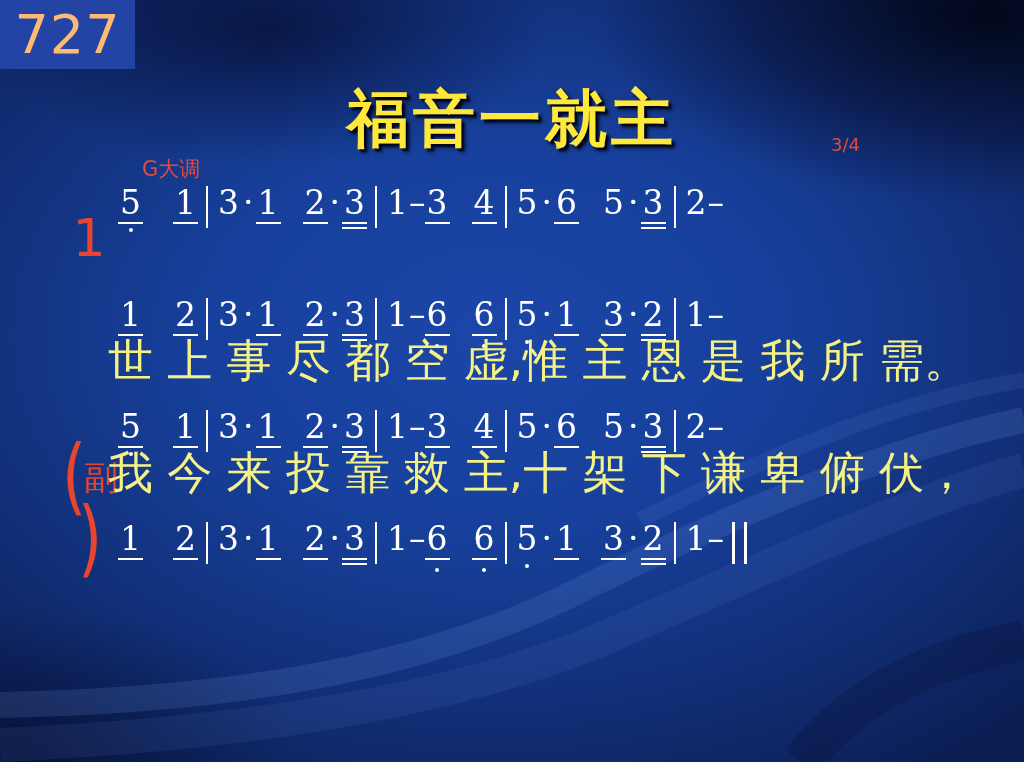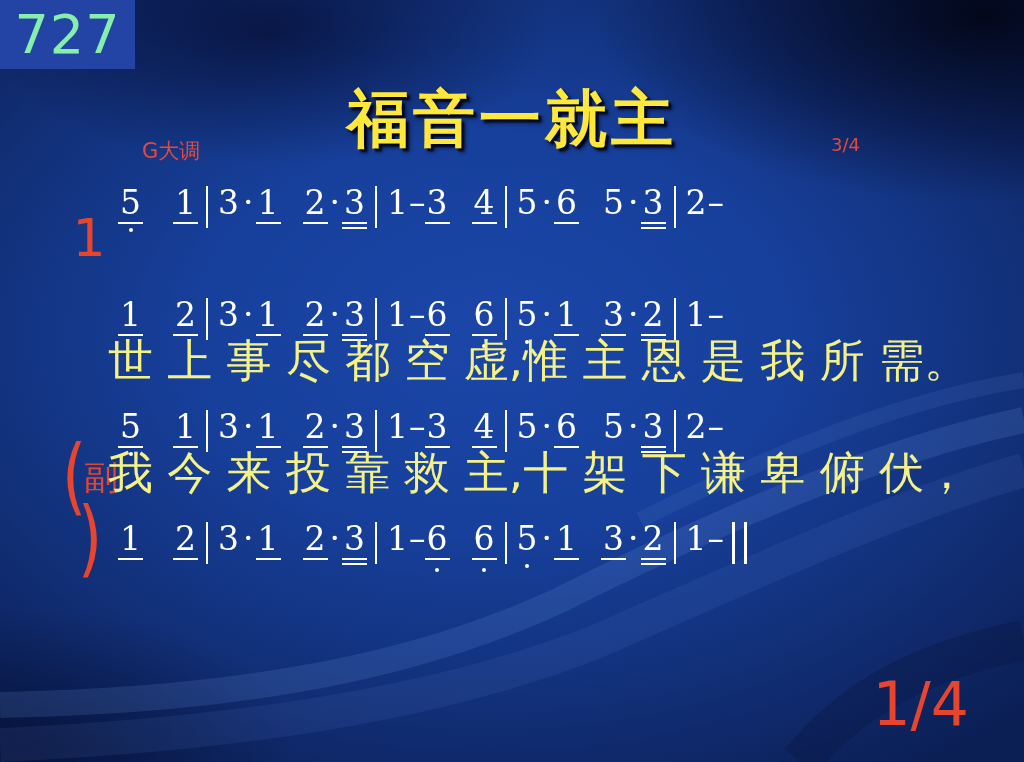--- a/index.html
+++ b/index.html
@@ -39,21 +39,21 @@
     left: 0;
     top: 0;
     width: 135px;
     height: 69px;
     background: #2343a5;
     display: flex;
     align-items: center;
     justify-content: center;
   }
   .number-badge .num {
-    color: #86efac;
+    color: #fdba74;
     font-size: 54px;
     line-height: 1;
     letter-spacing: 1px;
     font-family: "DejaVu Sans", "Liberation Sans", sans-serif;
   }
 
   
   .title {
     position: absolute;
     left: 0;
@@ -65,21 +65,21 @@
     line-height: 1;
     letter-spacing: 4px;
     font-weight: bold;
     text-shadow: 3px 3px 2px rgba(0,0,20,0.85), 4px 4px 4px rgba(0,0,0,0.45);
     font-family: "DejaVu Sans", "Liberation Sans", sans-serif;
   }
 
   .key-label {
     position: absolute;
     left: 142px;
-    top: 141px;
+    top: 159px;
     color: #e5493b;
     font-size: 21px;
     line-height: 1;
   }
   .time-sig {
     position: absolute;
     left: 831px;
     top: 136px;
     color: #e5493b;
     font-size: 18px;
@@ -370,15 +370,14 @@
           <span class="note u2"><span class="glyph">2</span></span>
         <span class="barline"></span>
         <span class="note"><span class="glyph">1</span></span>
           <span class="dash">–</span>
         <span class="barline final"></span>
       </div>
     </div>
 
   </div>
 
-  <div class="page-indicator">1/4</div>
 
 </div>
 
 </body></html>

